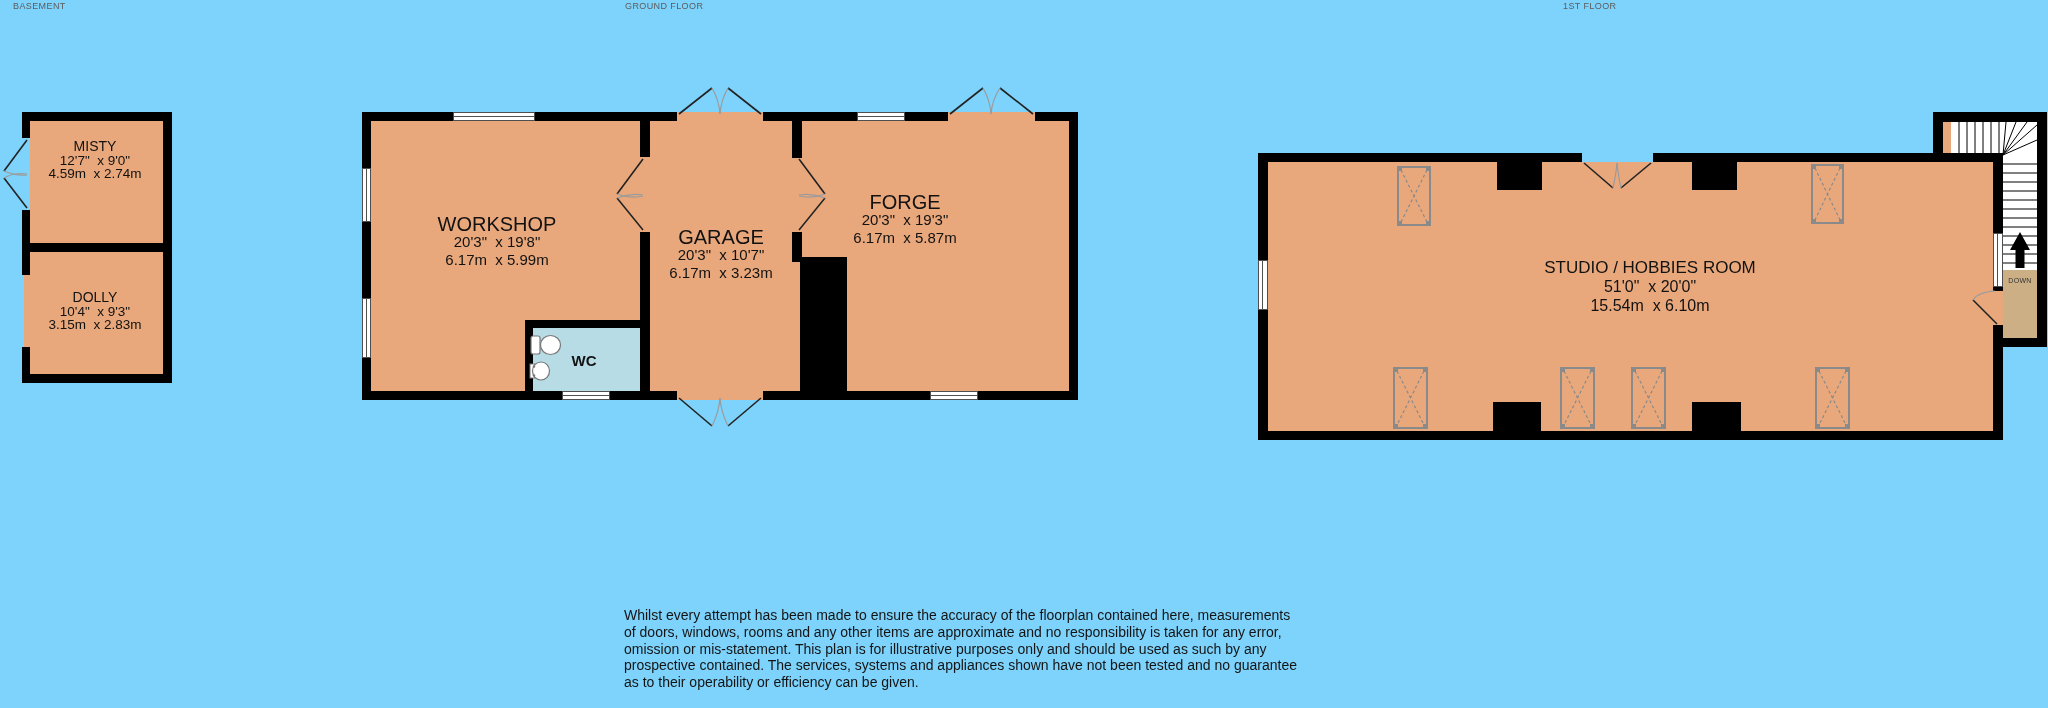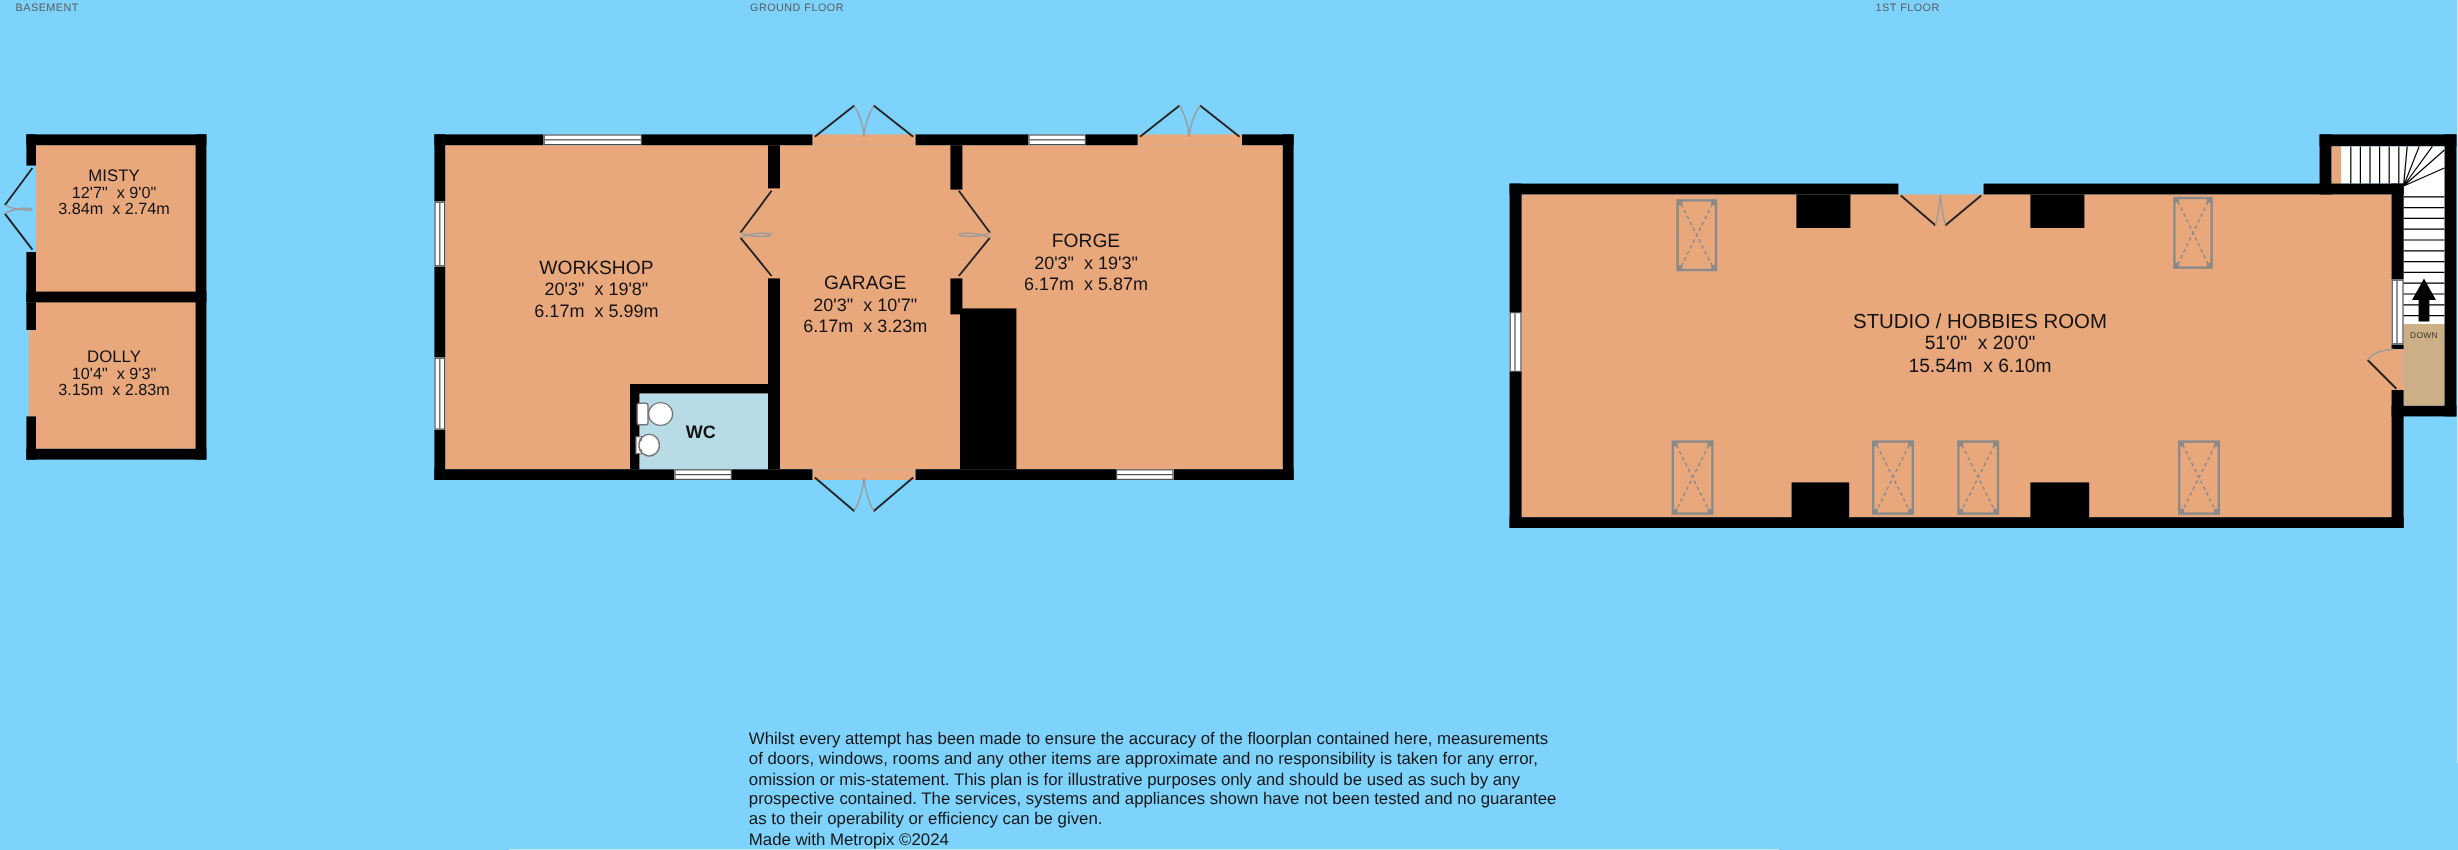--- a/index.html
+++ b/index.html
@@ -14,21 +14,21 @@
   .fill{position:absolute;background:var(--floor-fill);}
   .wcfill{position:absolute;background:var(--wc-fill);}
   .landing{position:absolute;background:var(--landing-fill);}
   .stairwhite{position:absolute;background:#fff;}
   .window{position:absolute;background:#fff;border:1px solid var(--window-frame);box-sizing:border-box;}
   .window::after{content:"";position:absolute;background:var(--window-frame);}
   .window.h::after{left:0;right:0;top:50%;height:1px;margin-top:-1px;}
   .window.v::after{top:0;bottom:0;left:50%;width:1px;margin-left:-1px;}
   .floor-label{position:absolute;font-size:9px;color:#5c5c5c;letter-spacing:.4px;white-space:pre;}
   .room-label{position:absolute;text-align:center;color:#121212;font-weight:normal;}
-  .room-label .nm{font-size:16px;line-height:18px;white-space:pre;}
+  .room-label .nm{font-size:20px;line-height:18px;white-space:pre;}
   .room-label .dims{font-size:15px;line-height:18px;white-space:pre;}
   .room-label.small .nm{font-size:14px;line-height:13.5px;}
   .room-label.small .dims{font-size:13.5px;line-height:13.5px;}
   .room-label.big .nm{font-size:17px;line-height:19px;}
   .room-label.big .dims{font-size:16px;line-height:19px;}
   .wc-label{position:absolute;font-weight:bold;font-size:15px;color:#121212;text-align:center;}
   .down-label{position:absolute;font-size:7px;color:#333;text-align:center;letter-spacing:.3px;}
   .disclaimer{position:absolute;left:624px;top:607px;width:824px;text-align:left;
               font-size:14px;line-height:16.8px;color:#141414;}
   svg{position:absolute;left:0;top:0;pointer-events:none;}
@@ -50,21 +50,21 @@
     <div class="wall" style="left:22px;top:374px;width:150px;height:9px;"></div>
     <div class="wall" style="left:22px;top:112px;width:8px;height:26px;"></div>
     <div class="wall" style="left:22px;top:210px;width:8px;height:42px;"></div>
     <div class="wall" style="left:22px;top:243px;width:150px;height:9px;"></div>
     <div class="wall" style="left:22px;top:252px;width:8px;height:23px;"></div>
     <div class="wall" style="left:22px;top:347px;width:8px;height:36px;"></div>
 
     <div class="room-label small" style="left:15px;top:140px;width:160px;">
       <div class="nm">MISTY</div>
       <div class="dims">12'7"  x 9'0"</div>
-      <div class="dims">3.84m  x 2.74m</div>
+      <div class="dims">4.59m  x 2.74m</div>
     </div>
     <div class="room-label small" style="left:15px;top:291px;width:160px;text-align:center;">
       <div class="nm">DOLLY</div>
       <div class="dims">10'4"  x 9'3"</div>
       <div class="dims">3.15m  x 2.83m</div>
     </div>
   </div>
 
   <div class="layer">
     <div class="fill" style="left:371px;top:121px;width:698px;height:270px;"></div>
@@ -310,16 +310,15 @@
       <circle cx="534" cy="375.5" r="1.2" fill="#777"></circle>
     </g>
   </svg>
 
   <div class="disclaimer">
     <div>Whilst every attempt has been made to ensure the accuracy of the floorplan contained here, measurements</div>
     <div>of doors, windows, rooms and any other items are approximate and no responsibility is taken for any error,</div>
     <div>omission or mis-statement. This plan is for illustrative purposes only and should be used as such by any</div>
     <div>prospective contained. The services, systems and appliances shown have not been tested and no guarantee</div>
     <div>as to their operability or efficiency can be given.</div>
-    <div>Made with Metropix ©2024</div>
   </div>
 
 </div>
 
 </body></html>

